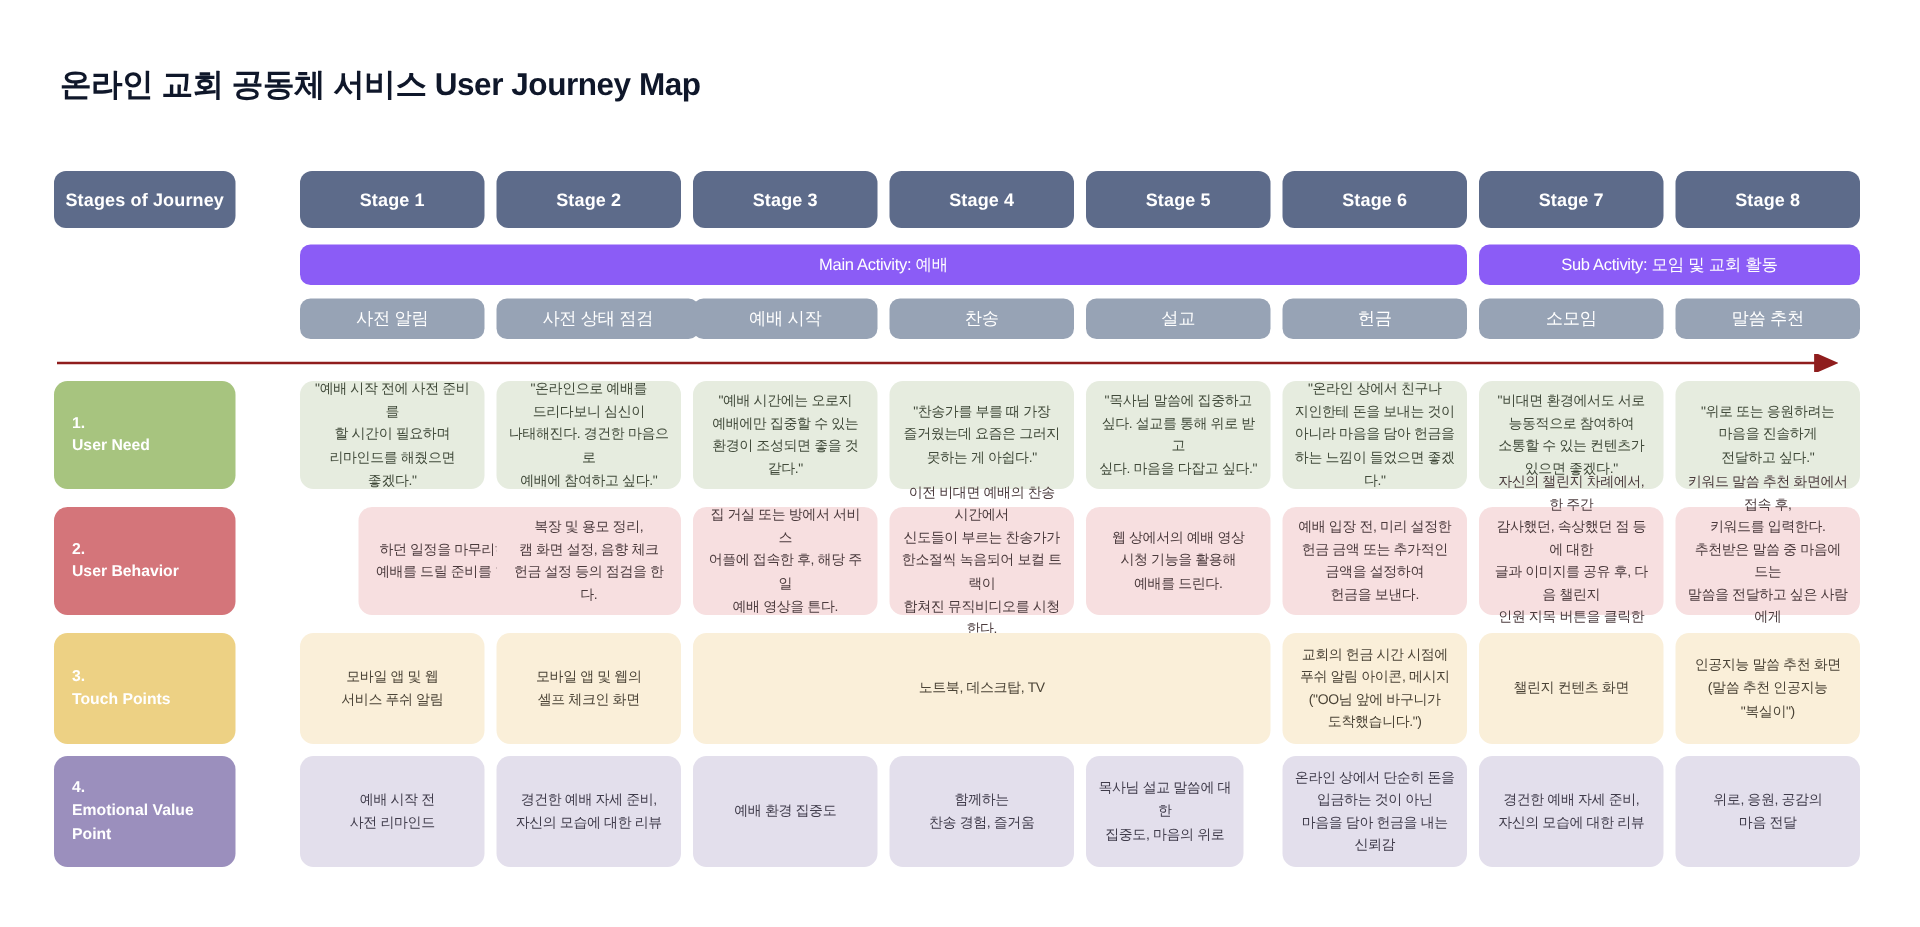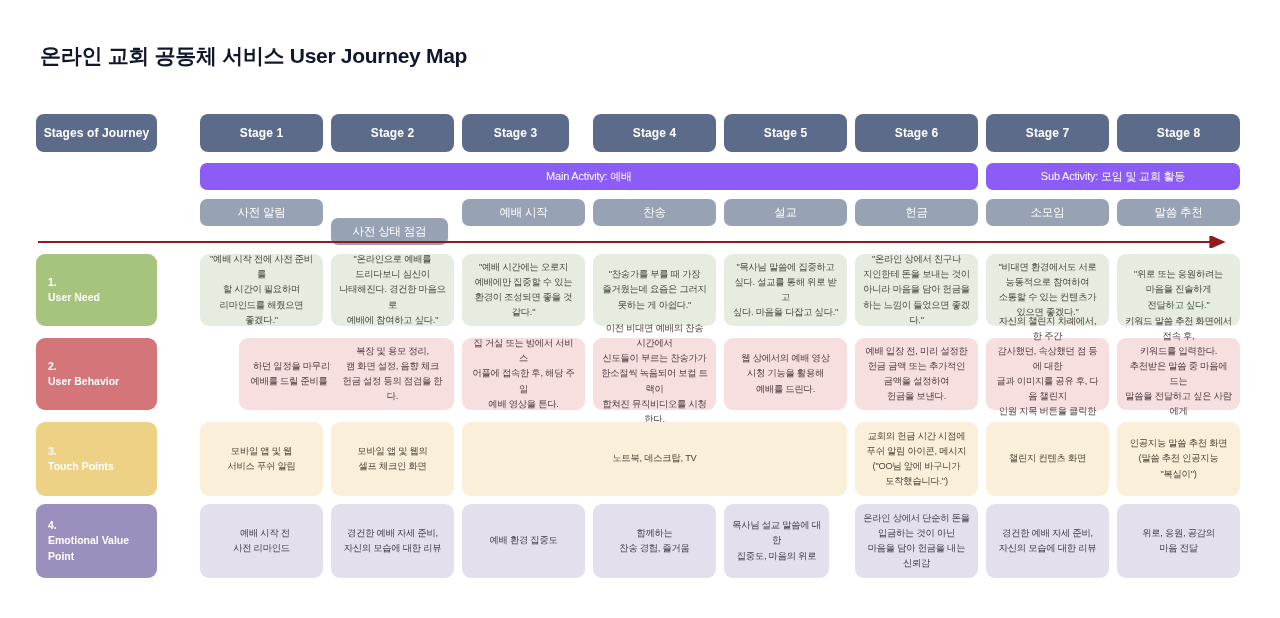--- a/index.html
+++ b/index.html
@@ -129,34 +129,34 @@
 
 <div class="page">
 
   <div class="title">온라인 교회 공동체 서비스 User Journey Map</div>
 
   <div class="stage-head journey">Stages of Journey</div>
 
   <div id="stage-headers">
       <div class="stage-head" style="left: 200px; width: 123px;">Stage 1</div>
       <div class="stage-head" style="left: 331px; width: 123px;">Stage 2</div>
-      <div class="stage-head" style="left: 462px; width: 107px;">Stage 3</div>
+      <div class="stage-head" style="left: 462px; width: 123px;">Stage 3</div>
       <div class="stage-head" style="left: 593px; width: 123px;">Stage 4</div>
       <div class="stage-head" style="left: 724px; width: 123px;">Stage 5</div>
       <div class="stage-head" style="left: 855px; width: 123px;">Stage 6</div>
       <div class="stage-head" style="left: 986px; width: 123px;">Stage 7</div>
       <div class="stage-head" style="left: 1117px; width: 123px;">Stage 8</div>
     </div>
   <div id="activity-bars">
       <div class="activity-bar" style="left: 200px; width: 778px;">Main Activity: 예배</div>
       <div class="activity-bar" style="left: 986px; width: 254px;">Sub Activity: 모임 및 교회 활동</div>
     </div>
   <div id="sub-stages">
       <div class="sub-stage" style="left: 200px; width: 123px;">사전 알림</div>
-      <div class="sub-stage" style="left: 331px; width: 117px; margin-top: 19px;">사전 상태 점검</div>
+      <div class="sub-stage" style="left: 331px; width: 135px;">사전 상태 점검</div>
       <div class="sub-stage" style="left: 462px; width: 123px;">예배 시작</div>
       <div class="sub-stage" style="left: 593px; width: 123px;">찬송</div>
       <div class="sub-stage" style="left: 724px; width: 123px;">설교</div>
       <div class="sub-stage" style="left: 855px; width: 123px;">헌금</div>
       <div class="sub-stage" style="left: 986px; width: 123px;">소모임</div>
       <div class="sub-stage" style="left: 1117px; width: 123px;">말씀 추천</div>
     </div>
 
   <svg class="arrow-line" viewBox="0 0 1196 12" preserveAspectRatio="none">
     <defs>

